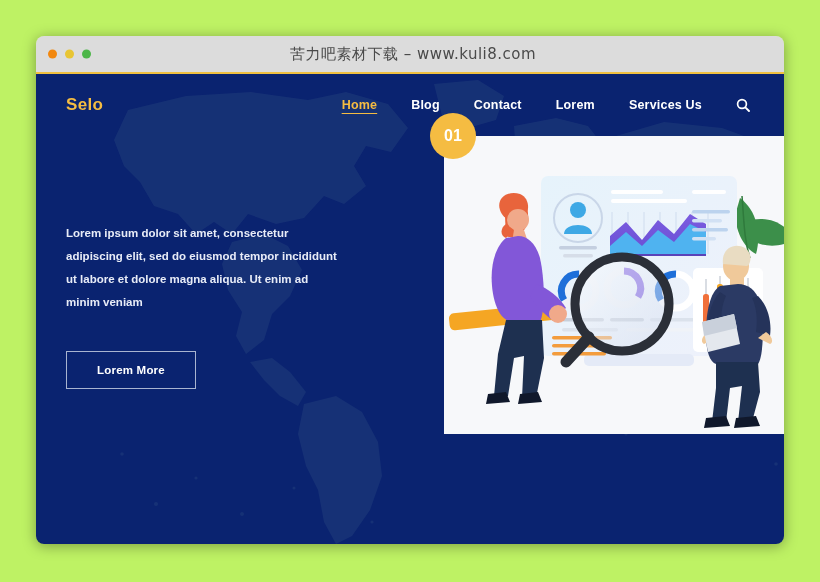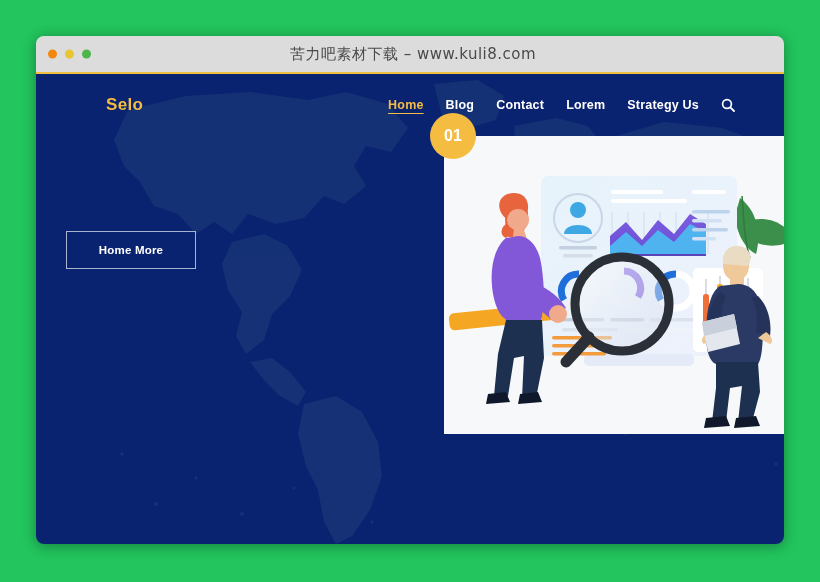--- a/index.html
+++ b/index.html
@@ -5,21 +5,21 @@
   * { margin:0; padding:0; box-sizing:border-box; }
   html,body {
     width:820px; height:582px;
     background:#0d1b2e;
     font-family:"Liberation Sans", sans-serif;
     overflow:hidden;
   }
   #canvas {
     position:relative;
     width:820px; height:582px;
-    background:#22c55e;
+    background:#bef264;
   }
 
   
   .browser-window {
     position:absolute;
     left:36px; top:36px;
     width:748px; height:508px;
     border-radius:8px;
     overflow:hidden;
     box-shadow:0 2px 14px rgba(0,0,0,.35);
@@ -59,31 +59,30 @@
     opacity:.62;
     pointer-events:none;
   }
   .map svg { width:100%; height:100%; }
 
   
   .navbar {
     position:relative; z-index:5;
     height:62px;
     display:flex; align-items:center;
-    padding:0 49px 0 30px;
-    margin-left:40px;
+    padding:0 34px 0 30px;
   }
   .logo {
     font-size:17px; font-weight:bold;
     color:#f5bc42;
     letter-spacing:.3px;
   }
   .nav-links {
     margin-left:auto;
-    display:flex; align-items:flex-start; gap:22px;
+    display:flex; align-items:flex-start; gap:34px;
   }
   .nav-link {
     font-size:12.5px; font-weight:bold;
     color:#ffffff;
     letter-spacing:.2px;
     text-decoration:none;
     cursor:pointer;
     white-space:nowrap;
   }
   .nav-link.active {
@@ -209,34 +208,35 @@
         </svg>
       </div>
 
       <div class="navbar">
         <div class="logo">Selo</div>
         <div class="nav-links">
           <a class="nav-link active">Home</a>
           <a class="nav-link">Blog</a>
           <a class="nav-link">Contact</a>
           <a class="nav-link">Lorem</a>
-          <a class="nav-link">Strategy Us</a>
+          <a class="nav-link">Services Us</a>
           <span class="search-icon">
             <svg width="14" height="14" viewBox="0 0 14 14" xmlns="http://www.w3.org/2000/svg">
               <circle cx="6" cy="6" r="4.4" fill="none" stroke="#ffffff" stroke-width="1.7"></circle>
               <line x1="9.3" y1="9.3" x2="13" y2="13" stroke="#ffffff" stroke-width="1.9" stroke-linecap="round"></line>
             </svg>
           </span>
         </div>
       </div>
 
       <div class="hero-body">
 
         <div class="hero-left">
-          <button class="about-btn">Home More</button>
+          <p class="hero-desc">Lorem ipsum dolor sit amet, consectetur adipiscing elit, sed do eiusmod tempor incididunt ut labore et dolore magna aliqua. Ut enim ad minim veniam</p>
+          <button class="about-btn">Lorem More</button>
         </div>
 
         <div class="hero-right">
           <div class="badge">01</div>
 
           <div class="illus-card">
             <svg viewBox="0 0 370 298" xmlns="http://www.w3.org/2000/svg">
               <defs>
                 <linearGradient id="cardg" x1="0" y1="0" x2="1" y2="1">
                   <stop offset="0%" stop-color="#e6f3fb"></stop>

